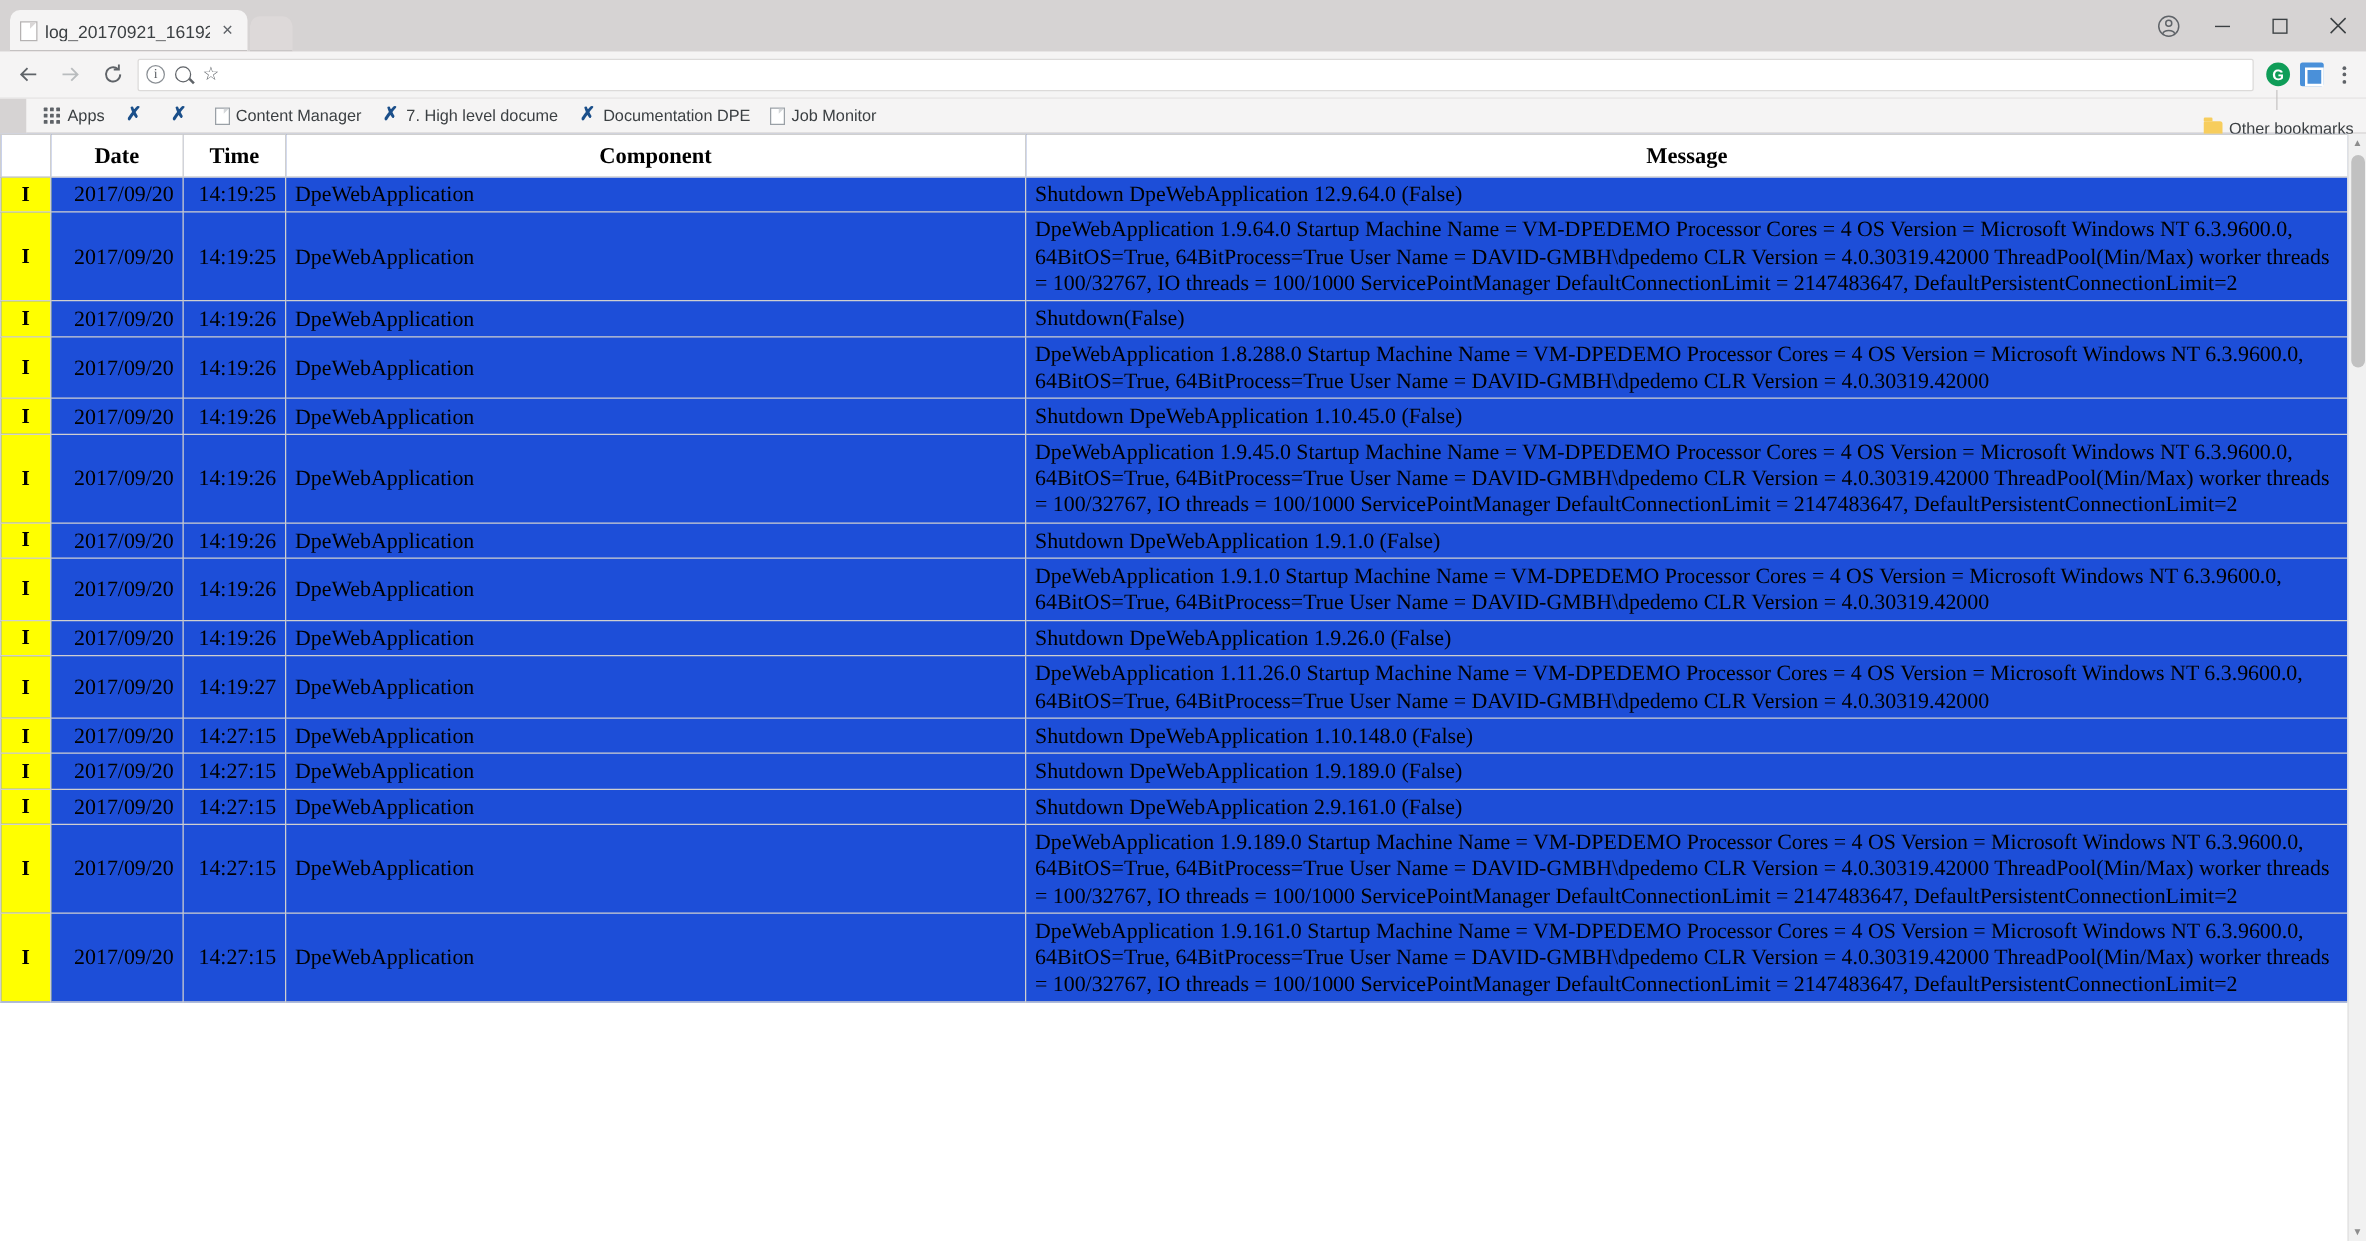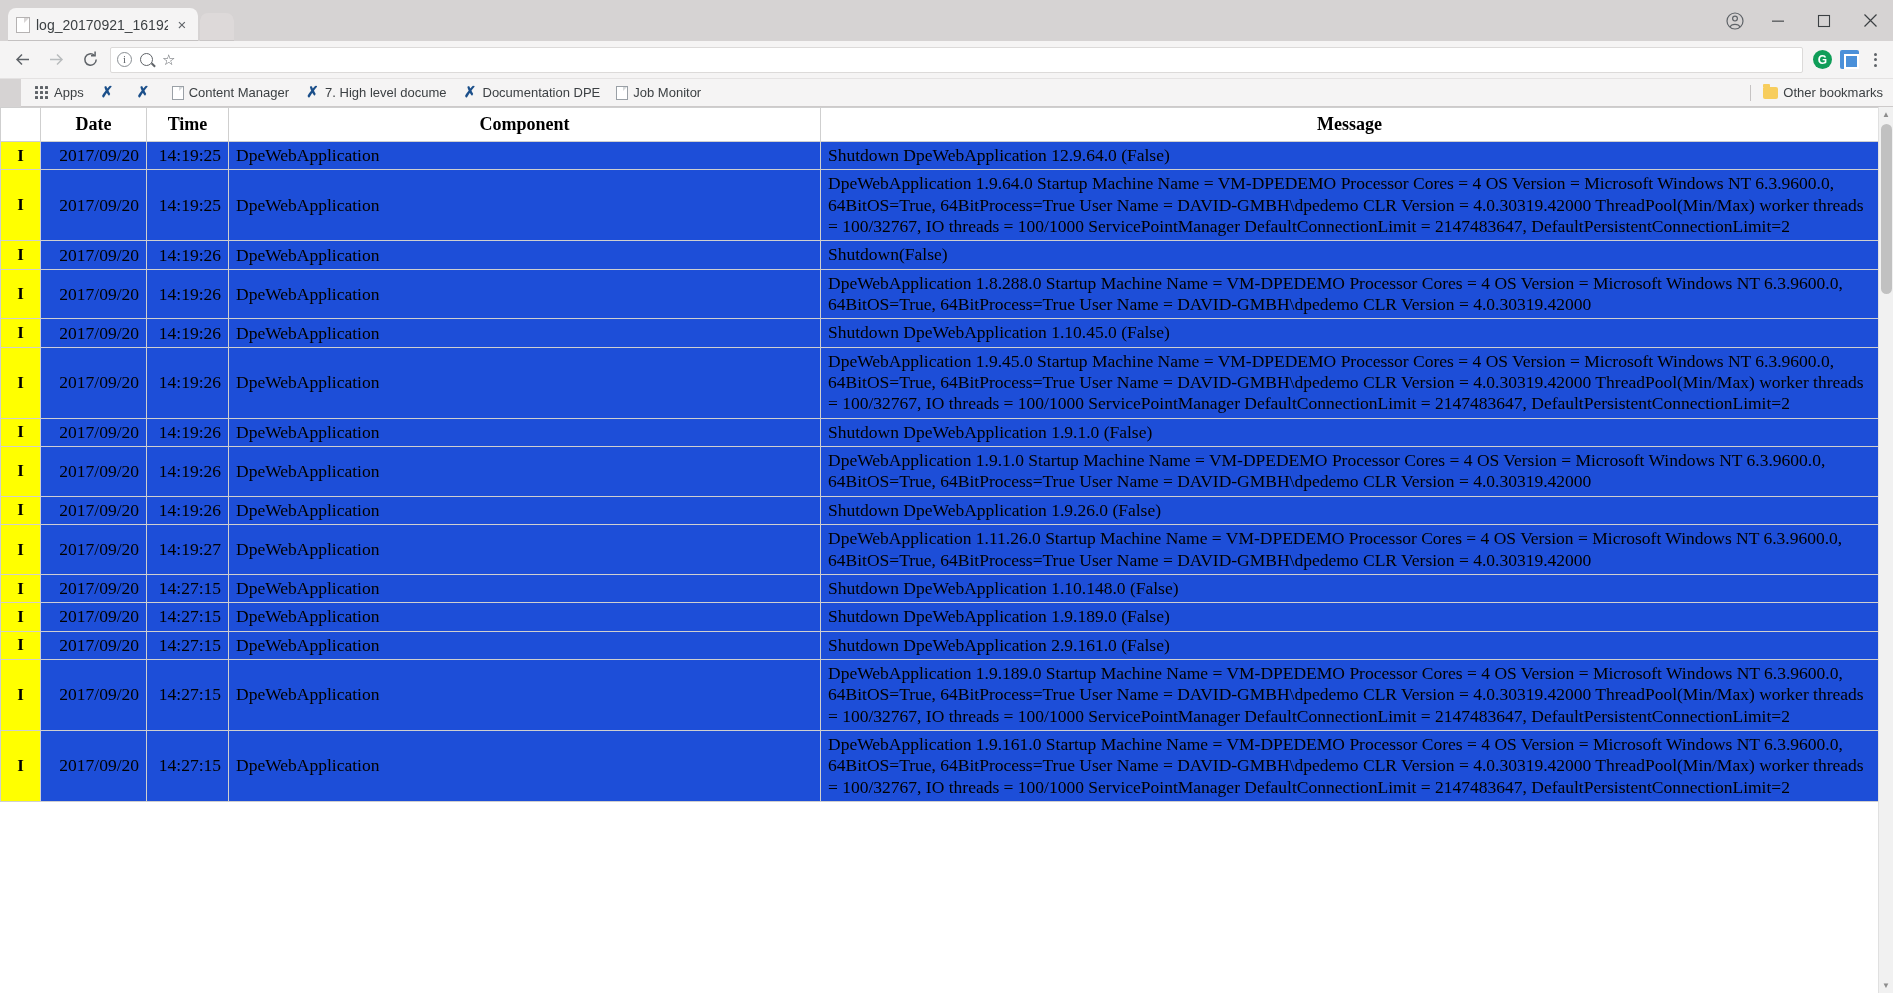--- a/index.html
+++ b/index.html
@@ -252,21 +252,21 @@
     content: "";
     position: absolute;
     top: -3px; left: 0;
     width: 7px; height: 3px;
     background: #f7cd5d;
     border-radius: 1px 1px 0 0;
   }
   .bm-right {
     position: absolute;
     right: 6px;
-    display: flex; align-items: center; gap: 4px;
+    display: flex; align-items: center; gap: 4px; flex-direction: column;
   }
   .bm-sep {
     width: 1px; height: 16px;
     background: #c6c3c3;
     margin-right: 4px;
   }
 
   
   .viewport {
     flex: 1 1 auto;

